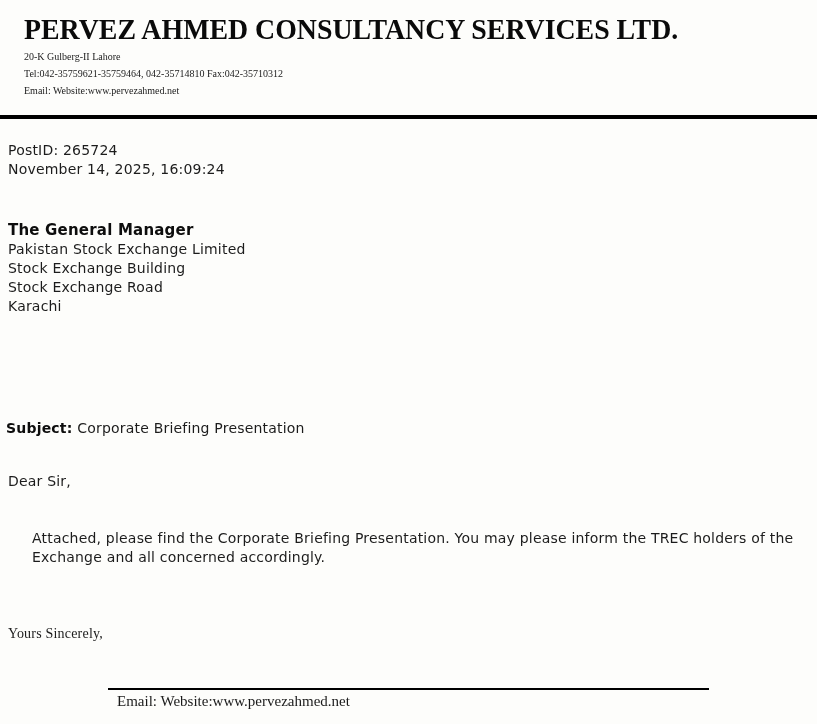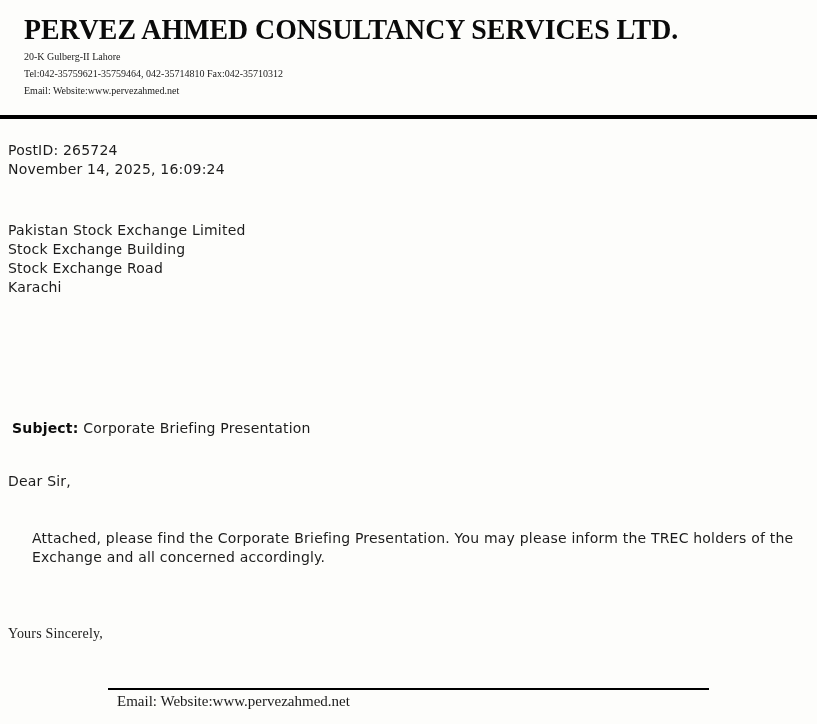--- a/index.html
+++ b/index.html
@@ -53,21 +53,21 @@
   .sans {
     font-family: "DejaVu Sans", "Liberation Sans", sans-serif;
     font-size: 14px;
     line-height: 19px;
     letter-spacing: 0.2px;
     color: #1c1c1c;
   }
   .meta-block     { position: absolute; top: 141px; left: 8px; }
   .recipient-block{ position: absolute; top: 221px; left: 8px; }
   .recipient-title{ font-weight: bold; font-size: 15px; color: #0d0d0d; }
-  .subject-line   { position: absolute; top: 419px; left: 12px; }
+  .subject-line   { position: absolute; top: 419px; left: 6px; }
   .subject-label  { font-weight: bold; color: #0d0d0d; }
   .salutation     { position: absolute; top: 472px; left: 8px; }
   .body-paragraph { position: absolute; top: 529px; left: 8px; width: 780px; margin-left: 24px; }
   .closing        { position: absolute; top: 624px; left: 8px; font-family: Liberation Serif, serif; }
   
   .footer-divider {
     position: absolute;
     top: 688px;
     left: 108px;
     width: 601px;
@@ -98,20 +98,21 @@
   </div>
 
   <div class="header-divider"></div>
 
   <div class="meta-block sans">
     <div>PostID: 265724</div>
     <div>November 14, 2025, 16:09:24</div>
   </div>
 
   <div class="recipient-block sans">
+    <div class="recipient-title">The General Manager</div>
     <div>Pakistan Stock Exchange Limited</div>
     <div>Stock Exchange Building</div>
     <div>Stock Exchange Road</div>
     <div>Karachi</div>
   </div>
 
   <div class="subject-line sans">
     <span class="subject-label">Subject:</span>
     <span>Corporate Briefing Presentation</span>
   </div>

